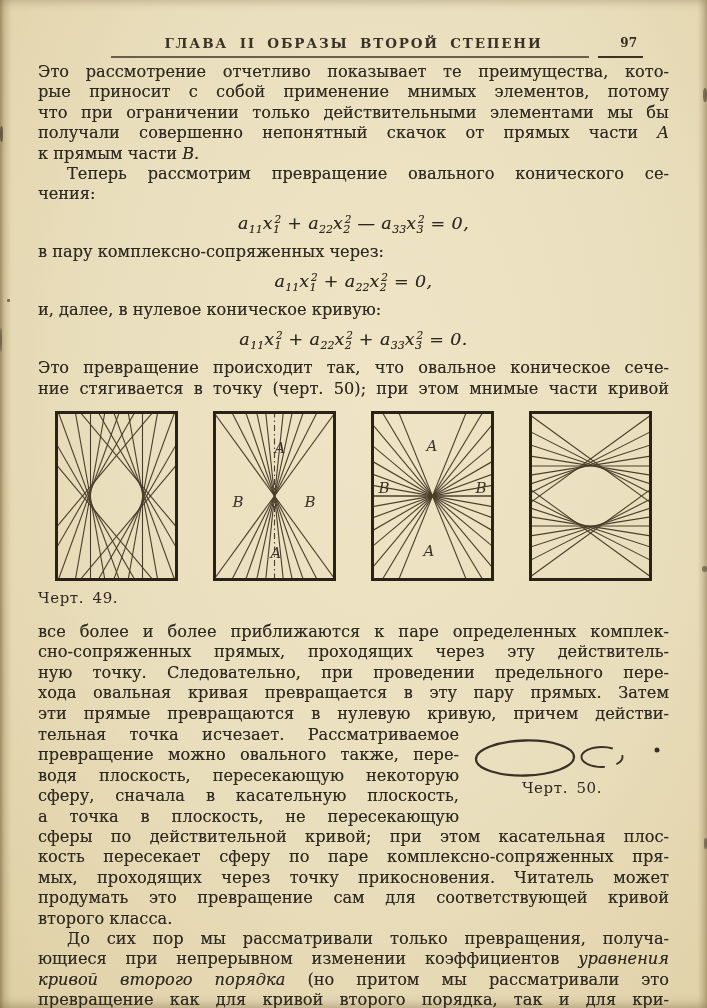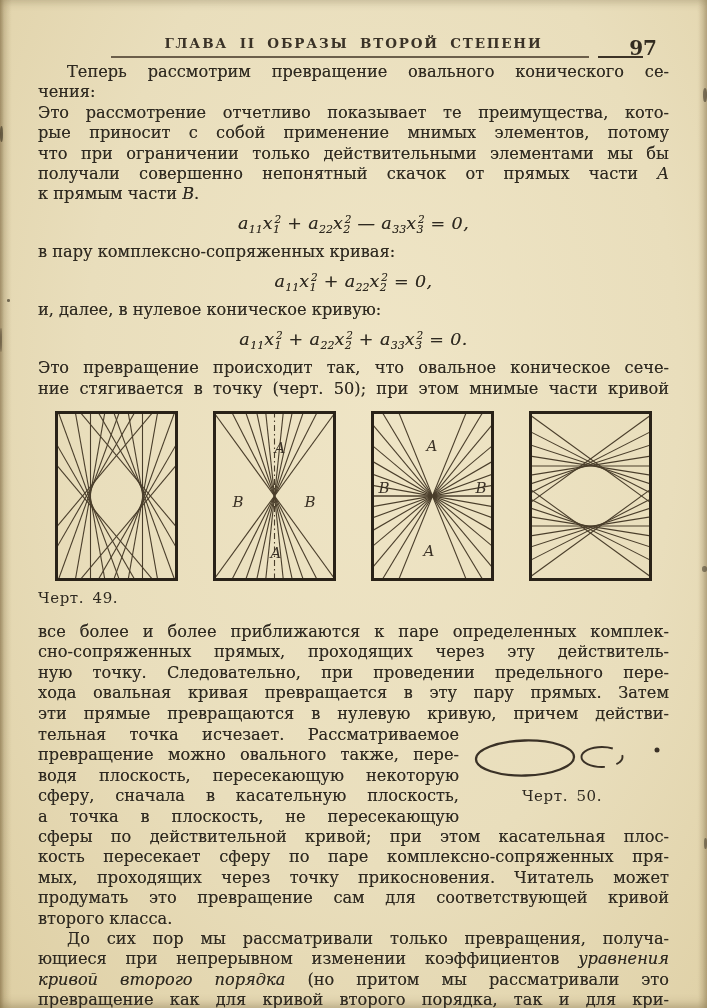--- a/index.html
+++ b/index.html
@@ -12,21 +12,21 @@
       linear-gradient(270deg, rgba(105,80,35,.20) 0px, rgba(105,80,35,0) 9px),
       radial-gradient(ellipse at 54% 38%, #efe5c6 0%, #e9debc 55%, #decfa4 100%);
     box-shadow:inset 0 -4px 10px rgba(80,60,25,.25), inset 0 3px 8px rgba(80,60,25,.18);
     text-decoration:underline;
   }
   .speck{position:absolute;background:#2b2418;border-radius:45%;}
 
   
   .header{position:absolute;top:35px;left:0;right:0;height:22px;}
   .chapter{text-align:center;font-size:13.5px;font-weight:bold;letter-spacing:1.8px;word-spacing:5px;color:#3a3227;}
-  .pagenum{position:absolute;top:1px;right:50px;font-size:20px;font-weight:bold;color:#332c21;}
+  .pagenum{position:absolute;top:1px;right:70px;font-size:12px;font-weight:bold;color:#332c21;}
   .rule{position:absolute;background:#554836;}
   .rule-main{top:21px;left:111px;width:478px;height:1.5px;opacity:.85;}
   .rule-page{top:20.5px;right:64px;width:45px;height:2.3px;background:#3c3326;}
 
   
   .body{position:absolute;top:62px;left:38px;width:631px;}
   .ln{font-size:16.2px;line-height:20.4px;text-shadow:0 0 .4px rgba(46,41,32,.55);}
   .just{text-align:justify;text-align-last:justify;}
   .ind{text-indent:29px;}
 
@@ -38,21 +38,21 @@
   .fig49-row{display:flex;justify-content:space-between;margin:12px 17px 0 17px;}
   .panel{width:123px;height:170px;display:block;}
   .figlabel{font-family:"DejaVu Serif",serif;font-style:italic;font-size:15px;fill:#3a3126;}
   .cap49{text-align:left;font-size:15px;margin-top:8px;letter-spacing:.6px;word-spacing:3px;}
 
   
   .wrap-row{display:flex;margin-top:1px;}
   .wrap-text{width:421px;flex:none;}
   .wrap-fig{flex:1;padding-left:10px;}
   .fig50svg{display:block;margin:10px 0 0 2px;}
-  .cap50{text-align:center;width:186px;font-size:15px;margin-top:8px;letter-spacing:.6px;word-spacing:3px;}
+  .cap50{text-align:center;width:186px;font-size:15px;letter-spacing:.6px;word-spacing:3px;}
 </style>
 </head>
 <body>
 
 <div class="page">
 
   <div class="speck" style="left:0;top:126px;width:3px;height:16px;opacity:.55"></div>
   <div class="speck" style="left:0;top:328px;width:2px;height:24px;opacity:.4"></div>
   <div class="speck" style="left:7px;top:299px;width:3px;height:3px;opacity:.6"></div>
   <div class="speck" style="left:703px;top:88px;width:4px;height:14px;opacity:.5"></div>
@@ -62,34 +62,34 @@
   <div class="header">
     <div class="chapter">ГЛАВА II ОБРАЗЫ ВТОРОЙ СТЕПЕНИ</div>
     <div class="pagenum">97</div>
     <div class="rule rule-main"></div>
     <div class="rule rule-page"></div>
   </div>
 
   <div class="body">
 
     <div>
-      <div class="ln just ind">Теперь рассмотрим превращение овального конического се-</div>
-      <div class="ln">чения:</div>
-    </div>
-
-    <div>
       <div class="ln just">Это рассмотрение отчетливо показывает те преимущества, кото-</div>
       <div class="ln just">рые приносит с собой применение мнимых элементов, потому</div>
       <div class="ln just">что при ограничении только действительными элементами мы бы</div>
       <div class="ln just">получали совершенно непонятный скачок от прямых части <i>A</i></div>
       <div class="ln">к прямым части <i>B</i>.</div>
     </div>
 
+    <div>
+      <div class="ln just ind">Теперь рассмотрим превращение овального конического се-</div>
+      <div class="ln">чения:</div>
+    </div>
+
     <div class="formula">a<sub>11</sub>x<sub>1</sub><sup>2</sup> + a<sub>22</sub>x<sub>2</sub><sup>2</sup> — a<sub>33</sub>x<sub>3</sub><sup>2</sup> = 0,</div>
-    <div class="ln">в пару комплексно-сопряженных кривая:</div>
+    <div class="ln">в пару комплексно-сопряженных через:</div>
     <div class="formula">a<sub>11</sub>x<sub>1</sub><sup>2</sup> + a<sub>22</sub>x<sub>2</sub><sup>2</sup> = 0,</div>
     <div class="ln">и, далее, в нулевое коническое кривую:</div>
     <div class="formula">a<sub>11</sub>x<sub>1</sub><sup>2</sup> + a<sub>22</sub>x<sub>2</sub><sup>2</sup> + a<sub>33</sub>x<sub>3</sub><sup>2</sup> = 0.</div>
 
     <div>
       <div class="ln just">Это превращение происходит так, что овальное коническое сече-</div>
       <div class="ln just">ние стягивается в точку (черт. 50); при этом мнимые части кривой</div>
     </div>
 
     <div class="fig49-row">

